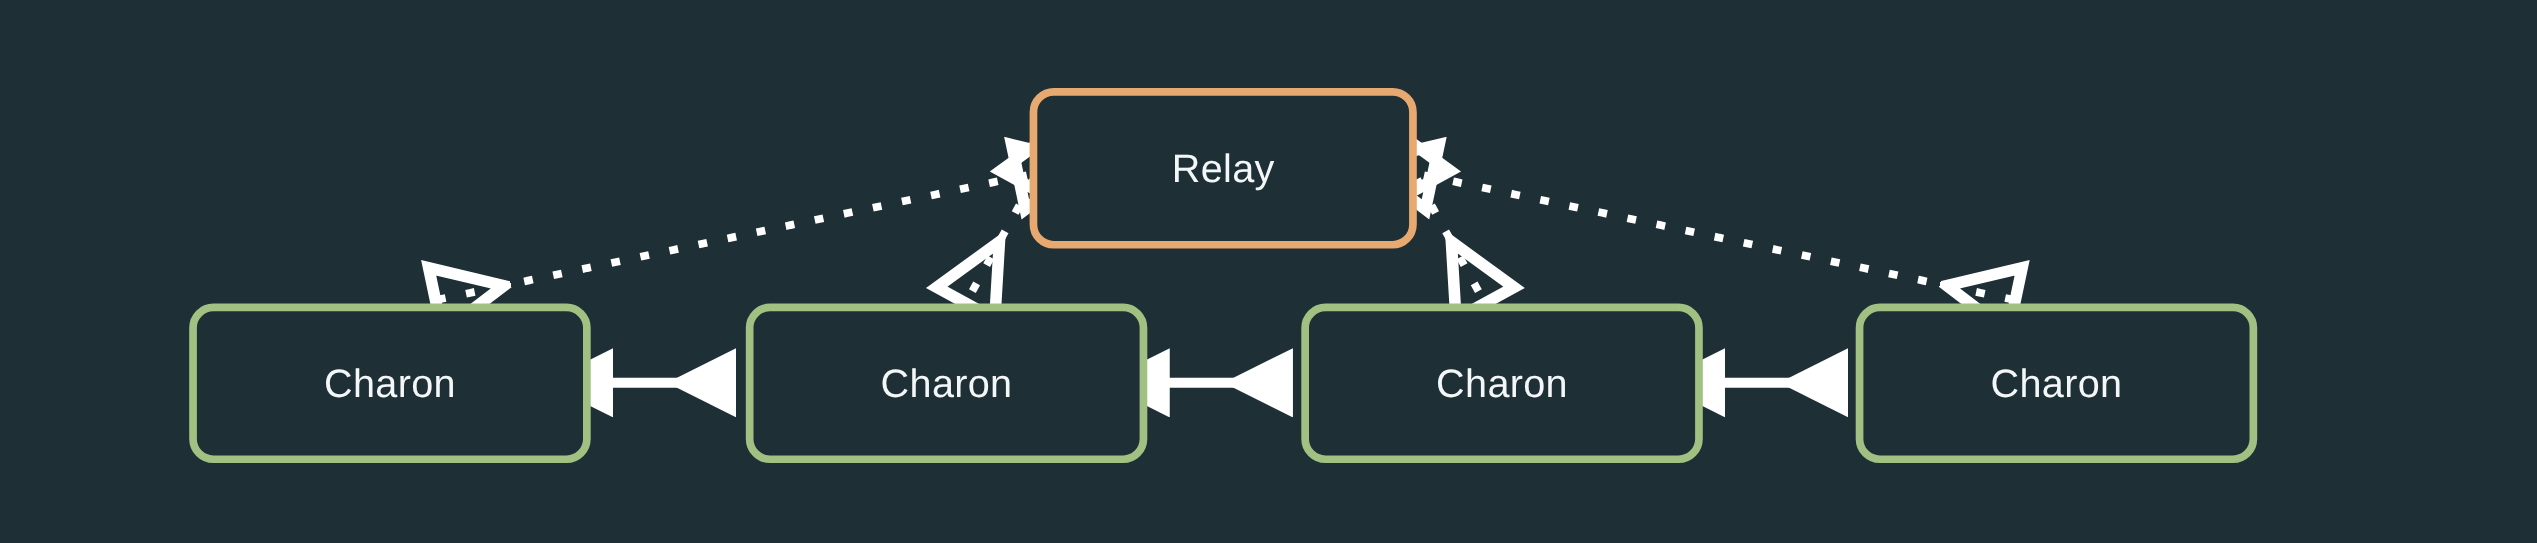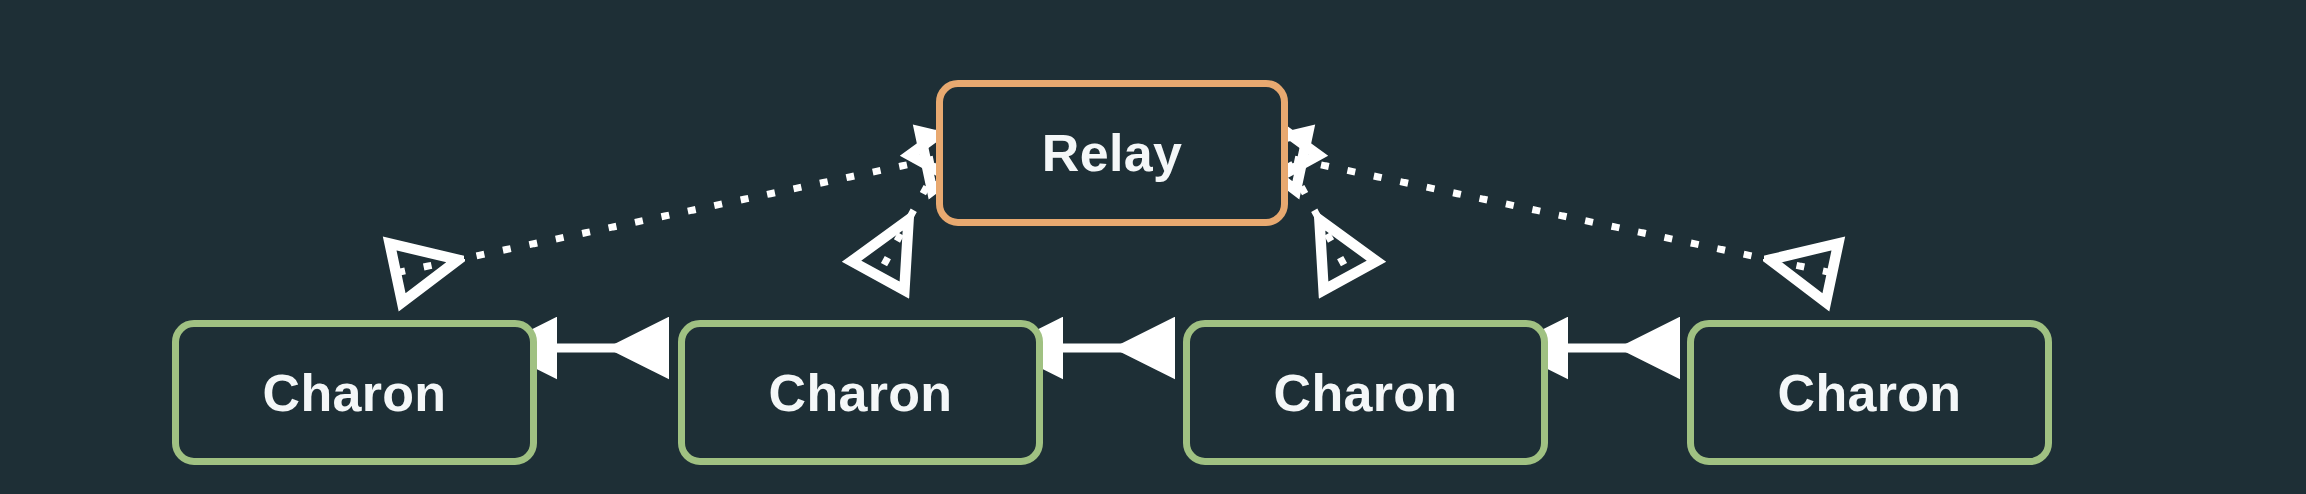--- a/index.html
+++ b/index.html
@@ -28,34 +28,33 @@
     box-sizing: border-box;
     display: flex;
     align-items: center;
     justify-content: center;
     background: #1e2f36;
     border-radius: 22px;
     border-style: solid;
   }
   .node-label {
     color: #f4f7f8;
-    font-size: 52px;
-    font-weight: 700;
+    font-size: 36px;
+    font-weight: 400;
     letter-spacing: 0.3px;
     line-height: 1;
     white-space: nowrap;
   }
   .node-relay {
     border-width: 7px;
     border-color: #e8a970;
   }
   .node-charon {
     border-width: 7px;
     border-color: #a0c182;
-    margin-top: 44px;
   }
 </style>
 </head>
 <body>
 
 <div id="canvas">
 
   <svg id="edges" viewBox="0 0 2306 494" xmlns="http://www.w3.org/2000/svg">
     <defs>
       <marker id="hollow-arrow" markerWidth="11" markerHeight="11" refX="9.4" refY="5.5" orient="auto" markerUnits="strokeWidth">

